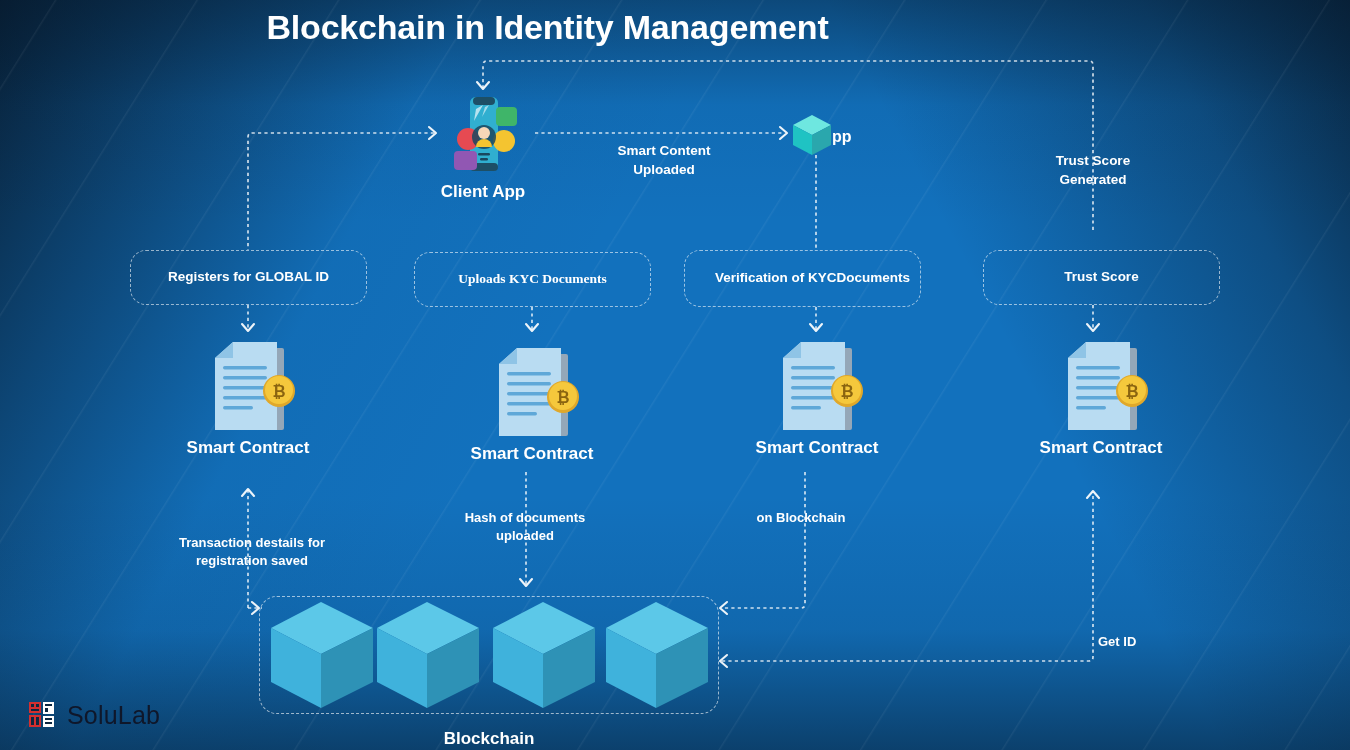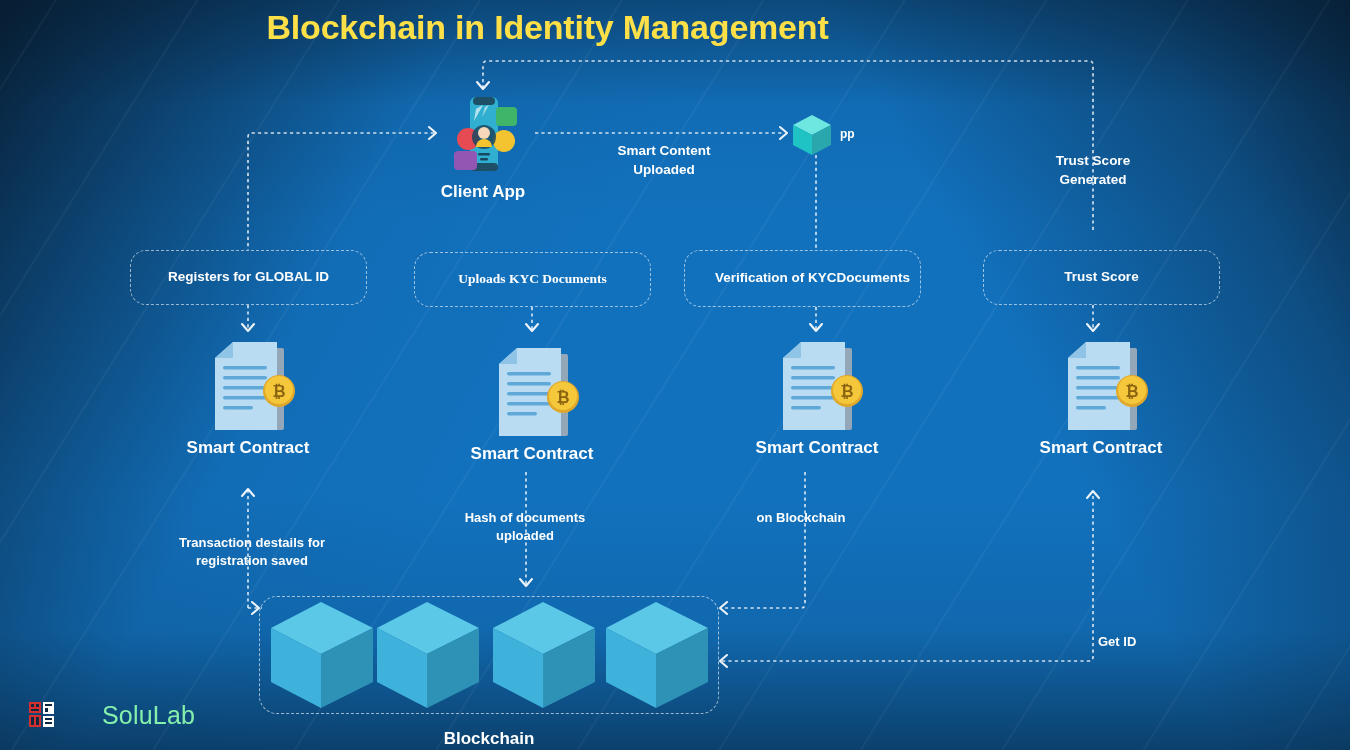--- a/index.html
+++ b/index.html
@@ -28,46 +28,46 @@
     background:repeating-linear-gradient(122deg, rgba(255,255,255,.0) 0px, rgba(255,255,255,.0) 46px, rgba(255,255,255,.55) 47px, rgba(255,255,255,.0) 49px, rgba(255,255,255,.0) 120px);}
 
   svg.layer{position:absolute;left:0;top:0;width:1350px;height:750px;overflow:visible;}
   #conn{pointer-events:none;}
 
   .node{position:absolute;}
 
   
   #title{
     position:absolute;left:0;top:8px;width:1095px;text-align:center;
-    font-size:34px;font-weight:bold;color:#fde047;letter-spacing:-.2px;
+    font-size:34px;font-weight:bold;color:#ffffff;letter-spacing:-.2px;
   }
 
   
   .rbox{
     position:absolute;border:1.6px dashed rgba(255,255,255,.58);
     border-radius:16px;display:flex;align-items:center;justify-content:center;
     color:#fff;font-size:13.5px;font-weight:bold;text-align:center;line-height:1.95;
     box-sizing:border-box;padding:4px 10px;
   }
 
   
   .flabel{position:absolute;color:#fff;font-weight:bold;text-align:center;line-height:1.42;}
   .fl-step{font-size:13.5px;}
   .fl-node{font-size:17px;}
   .fl-small{font-size:13px;}
-  .fl-pp{font-size:12px;font-weight:bold;padding-left:8px;}
+  .fl-pp{font-size:16px;font-weight:bold;}
 
   
   #bc-box{
     position:absolute;left:259px;top:596px;width:460px;height:118px;
     border:1.6px dashed rgba(255,255,255,.60);border-radius:18px;box-sizing:border-box;
   }
   #sololab{position:absolute;left:28px;top:700px;display:flex;align-items:center;gap:9px;}
   #sololab .mark{width:30px;height:30px;}
-  #sololab .wordmark{color:#86efac;font-size:25px;letter-spacing:.2px;margin-left:35px;}
+  #sololab .wordmark{color:#0f172a;font-size:25px;letter-spacing:.2px;}
 </style>
 </head>
 <body>
 
 <div id="stage">
 
   <div class="bg-base"></div>
   <div class="bg-v1"></div>
   <div class="bg-v2"></div>
   <div class="bg-v3"></div>

